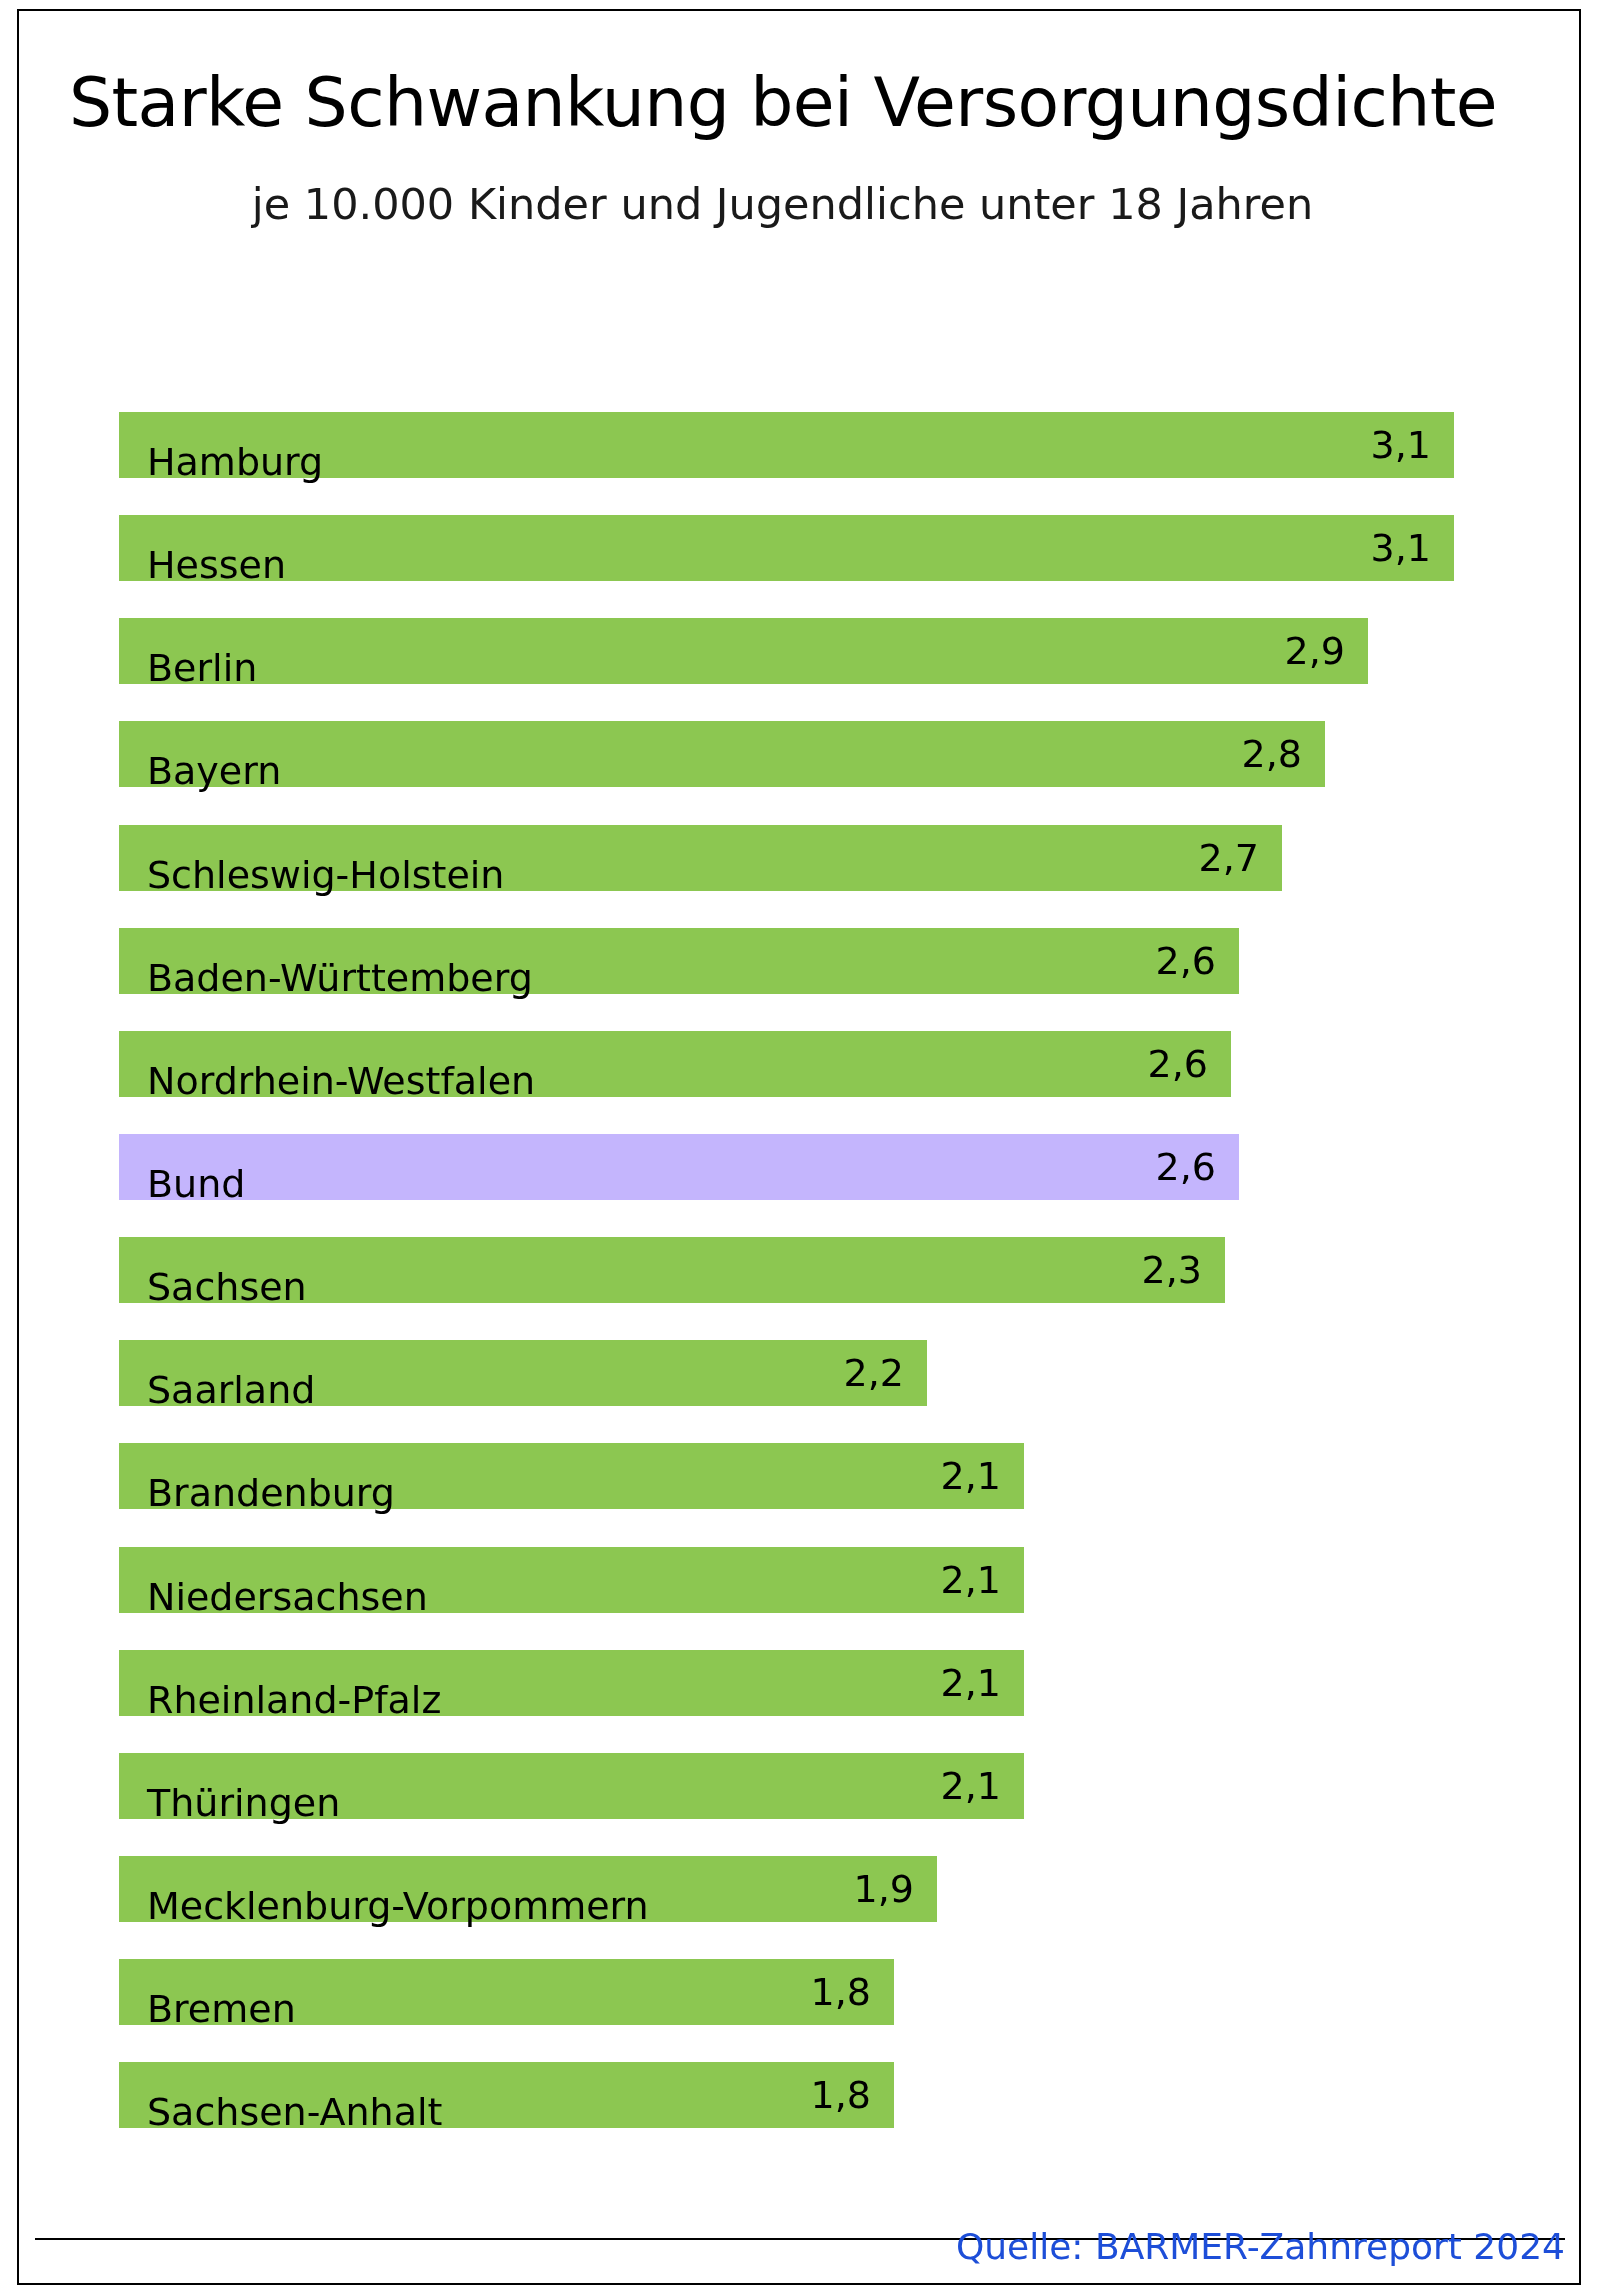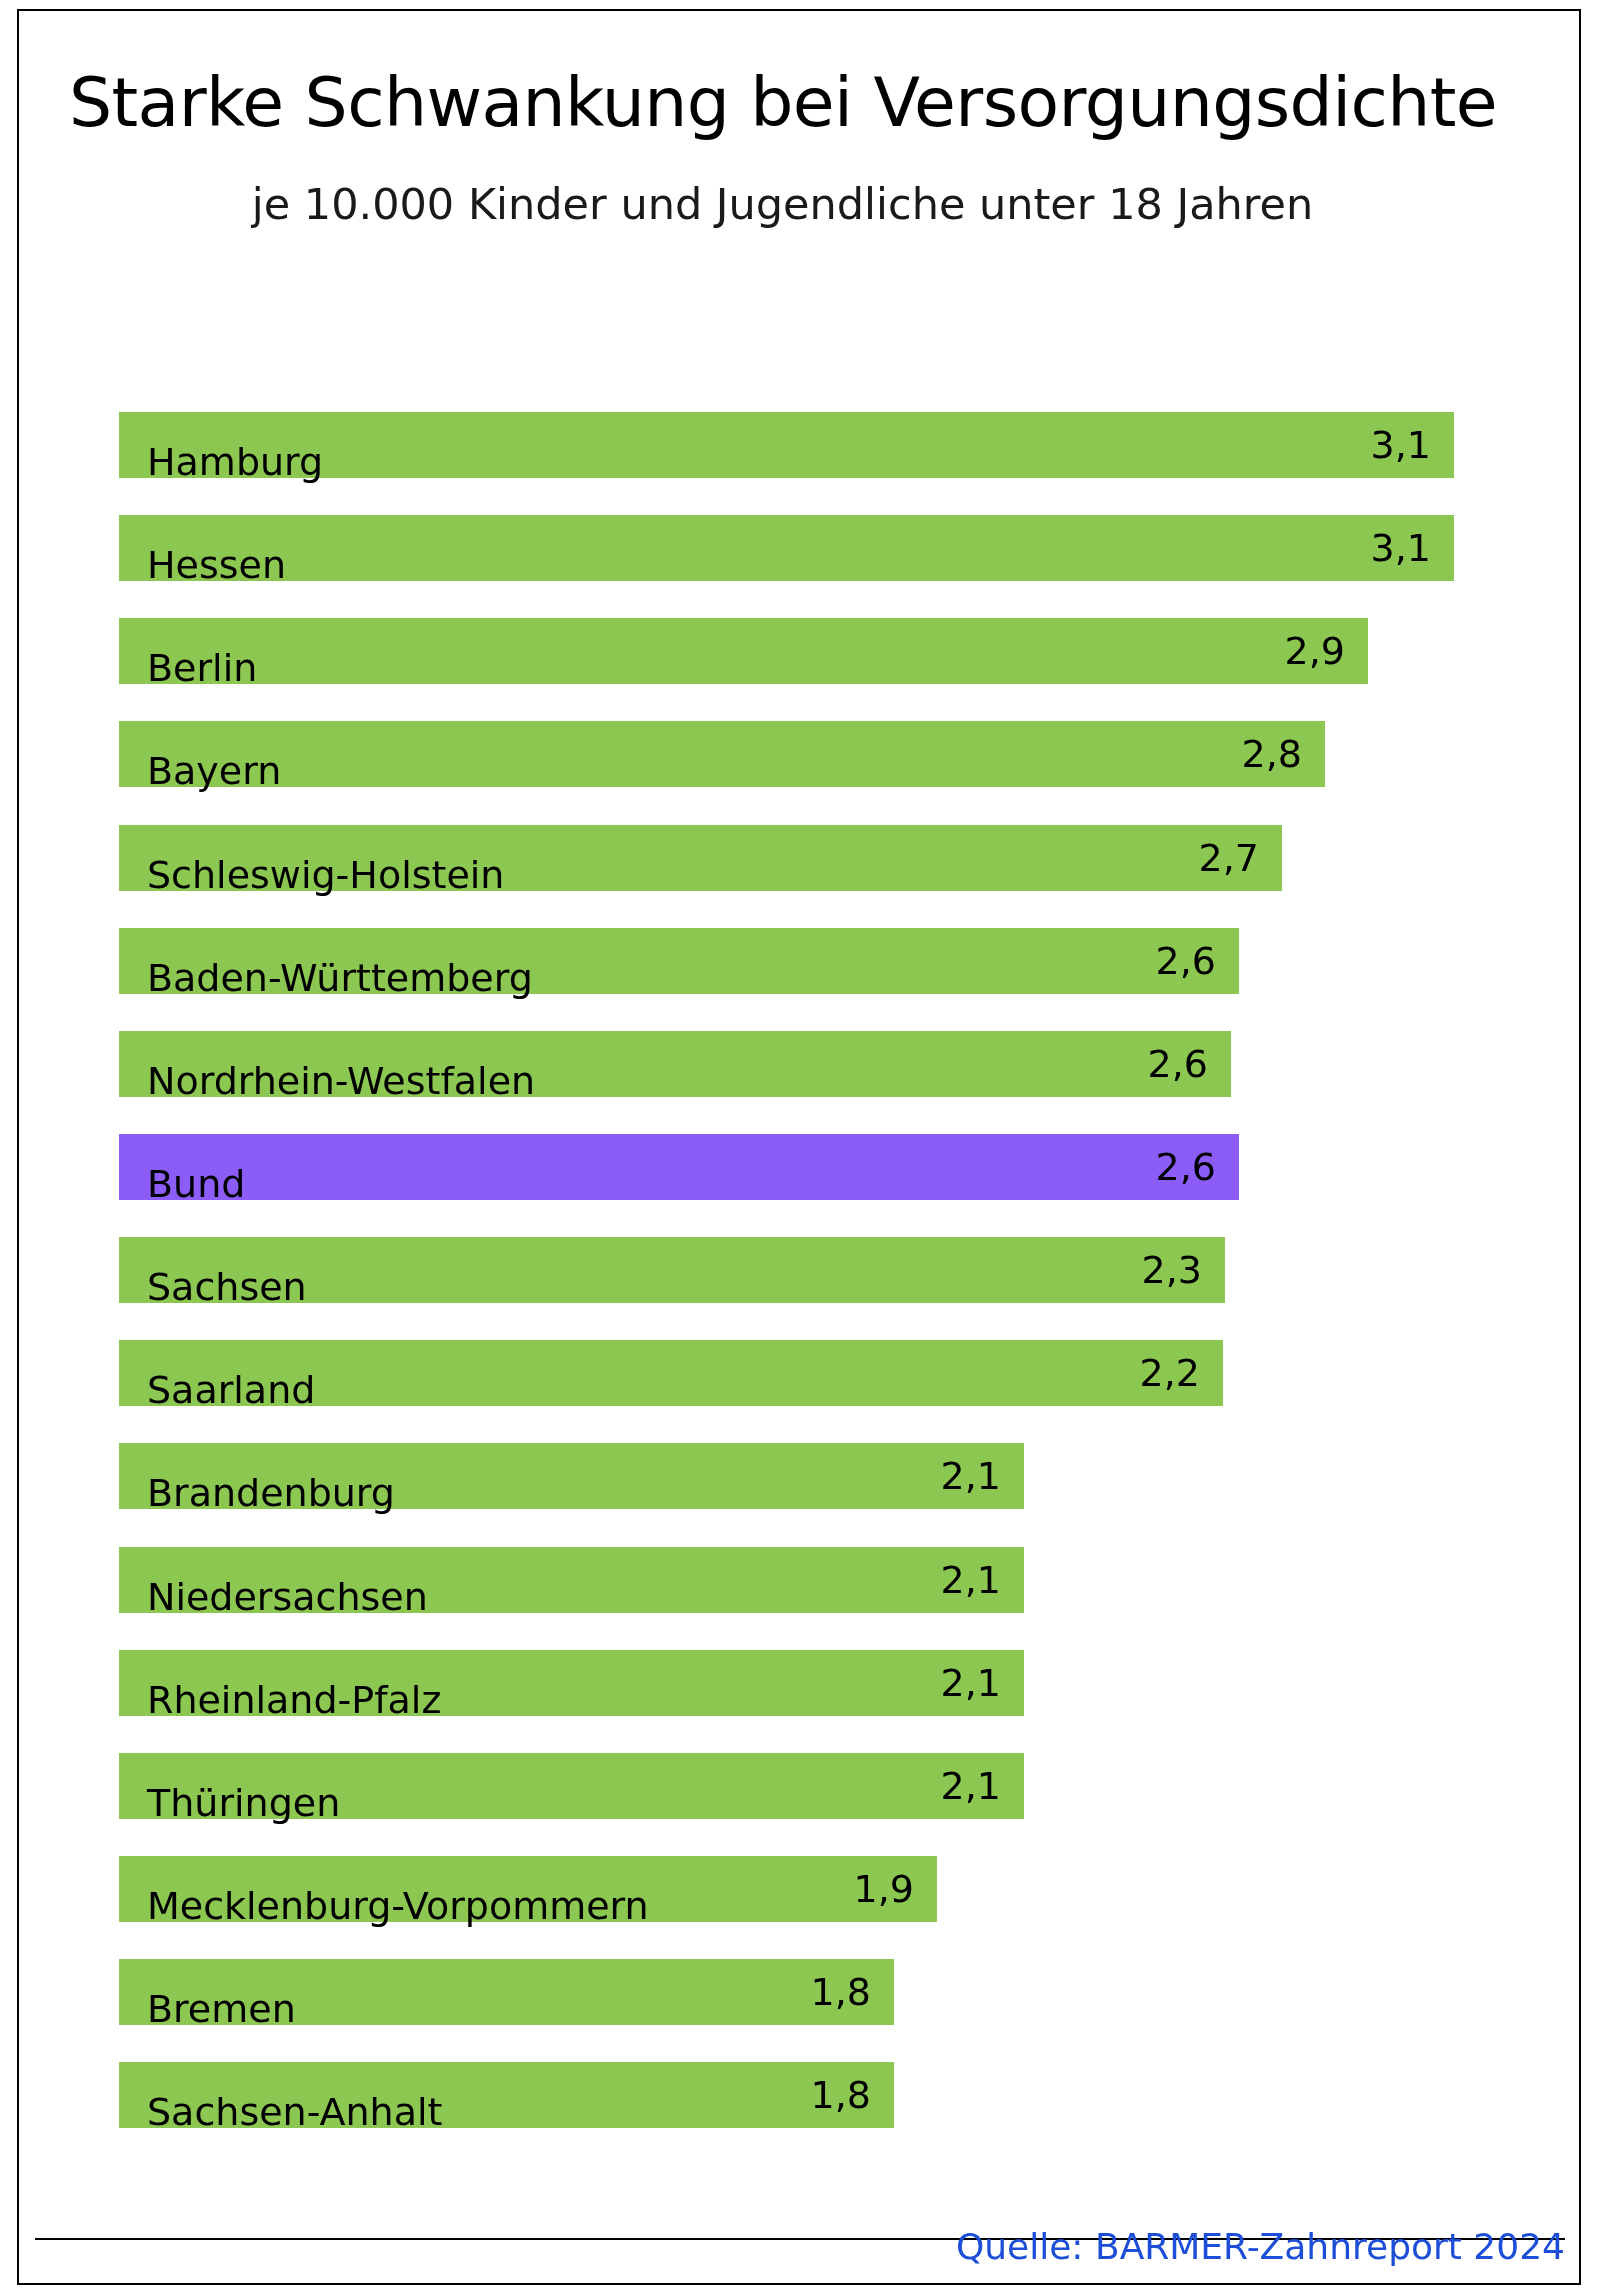--- a/index.html
+++ b/index.html
@@ -62,21 +62,21 @@
     height: 66px;
   }
   .bar {
     position: relative;
     height: 66px;
     width: 100%;
     background: #8CC751;
     box-sizing: border-box;
   }
   .bar.highlight {
-    background: #8b5cf6;
+    background: #c4b5fd;
   }
   .bar-label {
     position: absolute;
     left: 28px;
     top: 50%;
     transform: translateY(-50%);
     font-size: 38px;
     color: #000000;
     white-space: nowrap;
     line-height: 1;
@@ -171,21 +171,21 @@
           <span class="bar-label">Bund</span>
           <span class="bar-value">2,6</span>
         </div>
       </div>
       <div class="bar-row" style="top: 825px; width: 1106px;">
         <div class="bar">
           <span class="bar-label">Sachsen</span>
           <span class="bar-value">2,3</span>
         </div>
       </div>
-      <div class="bar-row" style="top: 928px; width: 1104px;">
+      <div class="bar-row" style="top: 928px; width: 808px;">
         <div class="bar">
           <span class="bar-label">Saarland</span>
           <span class="bar-value">2,2</span>
         </div>
       </div>
       <div class="bar-row" style="top: 1031px; width: 905px;">
         <div class="bar">
           <span class="bar-label">Brandenburg</span>
           <span class="bar-value">2,1</span>
         </div>

